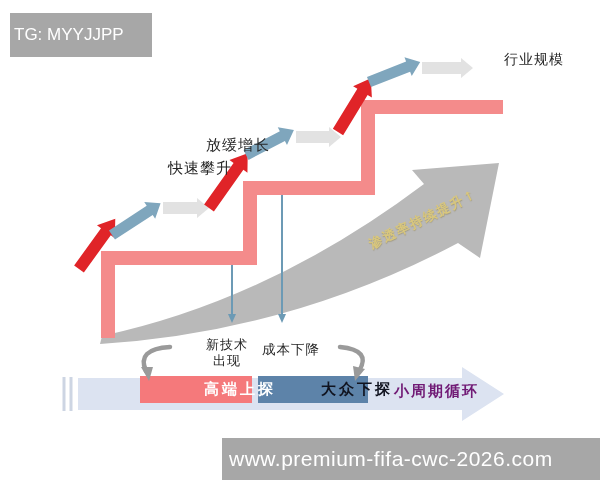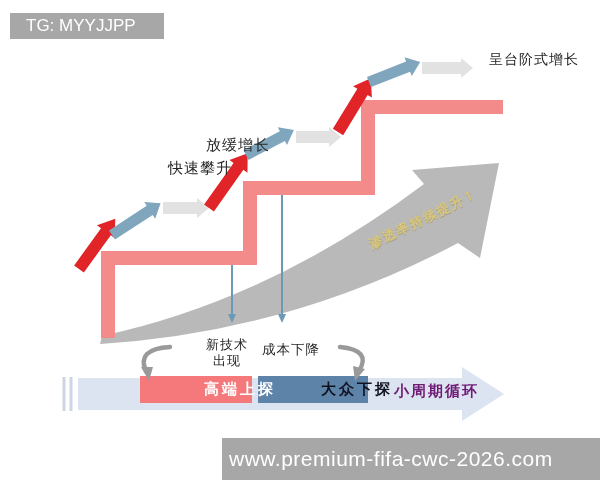--- a/index.html
+++ b/index.html
@@ -28,21 +28,21 @@
   .lbl-center{text-align:center;white-space:normal;}
   .goldlbl{position:absolute;left:366px;top:237px;transform:rotate(-26deg);
        transform-origin:0 0;color:var(--gold_text);font-weight:700;font-size:13px;
        letter-spacing:2px;font-family:"DejaVu Serif","Liberation Serif",serif;
        text-shadow:0 1px 1px rgba(120,100,30,.35);}
   .boxlbl{position:absolute;display:flex;align-items:center;justify-content:center;
        font-family:"DejaVu Serif","Liberation Serif",serif;font-size:15px;
        letter-spacing:3px;font-weight:600;padding-left:44px;}
   .banner{position:absolute;background:var(--banner);color:#ffffff;display:flex;
        align-items:center;font-family:"Liberation Sans",sans-serif;}
-  #banner-top{left:10px;top:13px;width:138px;height:26px;font-size:17px;padding-left:16px;}
+  #banner-top{left:10px;top:13px;width:138px;height:44px;font-size:17px;padding-left:4px;}
   #banner-bottom{left:222px;top:438px;width:378px;height:42px;font-size:21px;padding-left:7px;letter-spacing:.5px;}
 </style>
 </head>
 <body>
 
 <div class="stage">
 
   <svg width="600" height="480" viewBox="0 0 600 480">
 
     <line class="tick" x1="64" y1="377" x2="64" y2="411"></line>
@@ -76,21 +76,21 @@
     <path class="arc" d="M170,347 Q136,349 146,371"></path>
     <polygon class="archead" points="141,367 153,367 149,381"></polygon>
     <path class="arc" d="M340,347 Q372,350 359,371"></path>
     <polygon class="archead" points="353,366 365,369 355,381"></polygon>
   </svg>
 
   <div class="lbl" style="left:168px;top:159px;font-size:15px;">快速攀升</div>
   <div class="lbl" style="left:206px;top:136px;font-size:15px;">放缓增长</div>
 
   <div class="lbl lbl-center" style="left:484px;top:50px;width:100px;font-size:14px;line-height:19px;">
-    <div>呈台阶式增长</div>
+    <div>行业规模</div>
   </div>
 
   <div class="goldlbl">渗透率持续提升↑</div>
 
   <div class="lbl lbl-center" style="left:196px;top:337px;width:62px;font-size:13px;line-height:16px;">
     <div>新技术</div>
     <div>出现</div>
   </div>
   <div class="lbl" style="left:262px;top:341px;font-size:13.5px;">成本下降</div>
 

